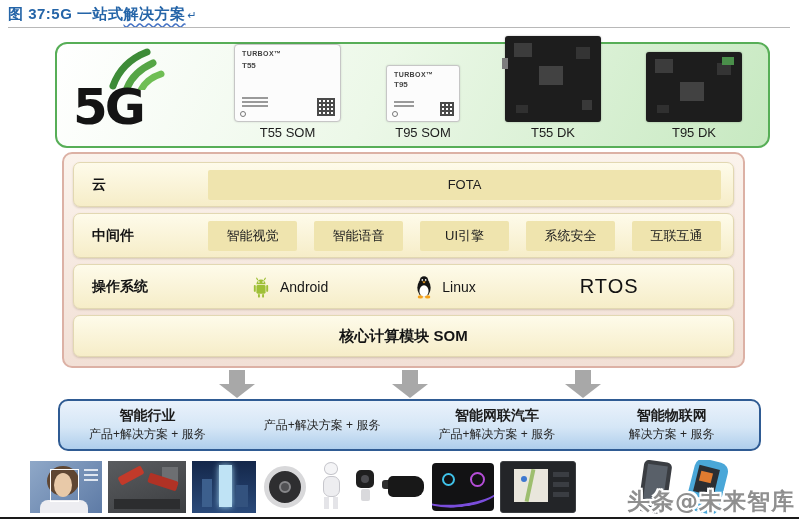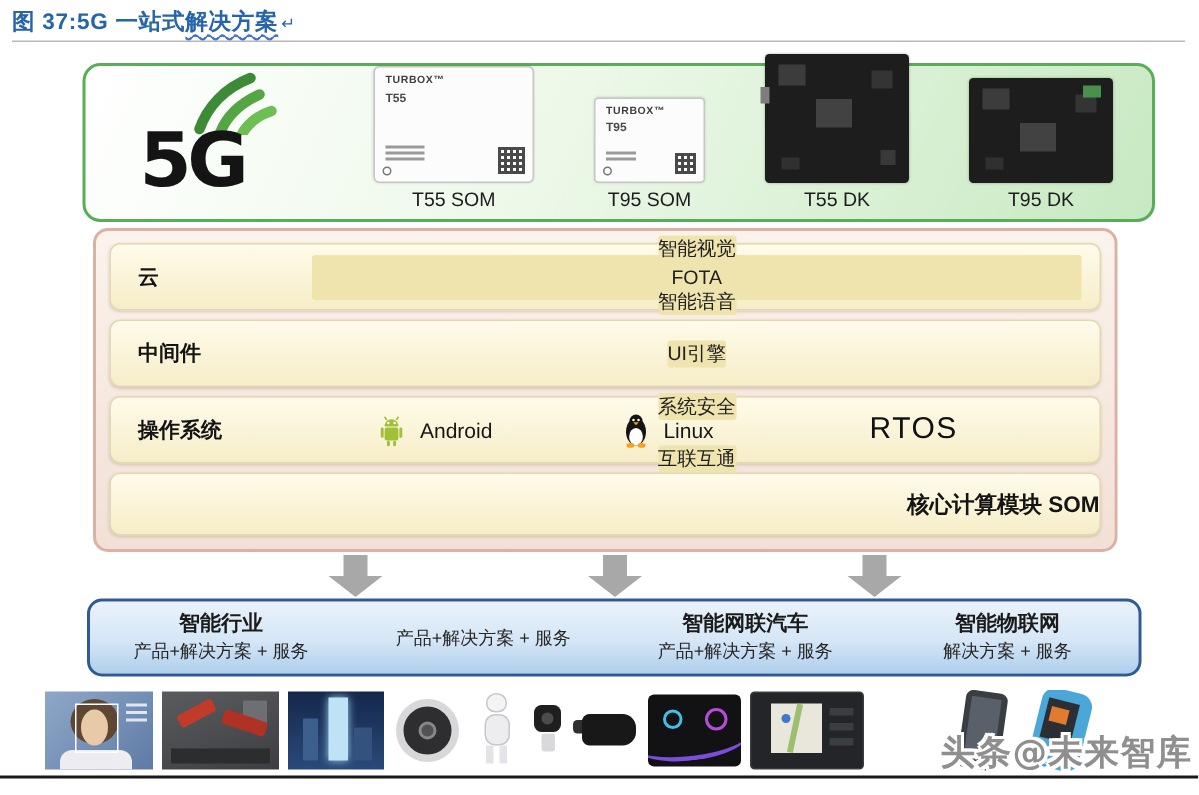--- a/index.html
+++ b/index.html
@@ -11,21 +11,21 @@
   .fig-title{position:absolute;left:8px;top:5px;font-size:15px;font-weight:bold;color:#2565A8;letter-spacing:.5px;white-space:nowrap;}
   .fig-title .wavy{text-decoration:underline;text-decoration-style:wavy;text-decoration-color:#4472C4;text-underline-offset:3px;}
   .fig-title .ret{font-size:11px;font-weight:normal;margin-left:2px;color:#2565A8;}
   .title-rule{position:absolute;left:8px;top:27px;width:782px;height:1px;background:#b8b8b8;}
 
   
   .hw-band{position:absolute;left:55px;top:42px;width:715px;height:106px;box-sizing:border-box;
            border:2px solid #57AE57;border-radius:12px;
            background:linear-gradient(115deg,#ffffff 0%,#ecf8e8 45%,#c7e9c1 100%);
            display:flex;align-items:flex-end;justify-content:space-between;padding:0 26px 6px 14px;}
-  .logo5g{position:relative;width:118px;height:92px;flex:none;margin-bottom:2px;margin-left:20px;}
+  .logo5g{position:relative;width:118px;height:92px;flex:none;margin-bottom:2px;}
   .logo5g .t{position:absolute;left:2px;bottom:2px;font-size:50px;font-weight:900;color:#141414;letter-spacing:-3px;font-family:"DejaVu Sans",sans-serif;}
   .logo5g svg{position:absolute;left:34px;top:-2px;}
   .module{display:flex;flex-direction:column;align-items:center;flex:none;}
   .module .cap{font-size:13px;color:#1c1c1c;margin-top:3px;font-family:"Liberation Sans",sans-serif;}
   .som-img{position:relative;background:#fcfcfc;border:1px solid #c6c6c6;border-radius:4px;box-shadow:0 0 2px rgba(0,0,0,.15);}
   .som-t55{width:88px;height:76px;padding-left:17px;}
   .som-t95{width:72px;height:55px;border-radius:3px;}
   .m-brand{position:absolute;top:5px;left:7px;font-size:7px;font-weight:bold;color:#3f3f3f;letter-spacing:.4px;}
   .m-chip{position:absolute;top:16px;left:7px;font-size:8px;font-weight:bold;color:#4a4a4a;}
   .som-t95 .m-chip{top:14px;}
@@ -49,25 +49,25 @@
   .dk-img .green{position:absolute;right:8px;top:5px;width:12px;height:8px;background:#4a8f4a;}
 
   
   .stack{position:absolute;left:62px;top:152px;width:683px;height:216px;box-sizing:border-box;
          border:2px solid #DCB1A5;border-radius:10px;padding:8px 9px;
          background:linear-gradient(180deg,#FBF3EC 0%,#F2E0D6 100%);}
   .srow{height:45px;box-sizing:border-box;border:1px solid #E2D8B2;border-radius:7px;
         background:linear-gradient(180deg,#FEFBEA 0%,#F6EDC8 100%);
         box-shadow:0 1px 2px rgba(120,100,60,.25);
         display:flex;align-items:center;margin-bottom:6px;padding:0 12px 0 18px;}
-  .srow.core{height:42px;margin-bottom:0;justify-content:flex-end;padding:0;}
+  .srow.core{height:42px;margin-bottom:0;justify-content:center;padding:0;}
   .rlabel{width:116px;flex:none;font-size:14px;font-weight:bold;color:#141414;}
   .btns{flex:1;display:flex;align-items:center;}
   .btns.g2{gap:30px;}
-  .btns.g5{gap:17px;flex-direction:column;}
+  .btns.g5{gap:17px;}
   .btn{flex:1;height:30px;background:#EFE4AE;border-radius:2px;display:flex;align-items:center;justify-content:center;
        font-size:13px;color:#202020;}
   .os-wrap{flex:1;display:flex;align-items:center;}
   .os-item{display:flex;align-items:center;gap:8px;font-size:14px;color:#161616;}
   .os-android{margin-left:42px;}
   .os-linux{margin-left:86px;}
   .os-rtos{margin-left:104px;font-size:20px;letter-spacing:1px;color:#111;}
   .core-text{font-size:15px;font-weight:600;color:#141414;}
 
   

